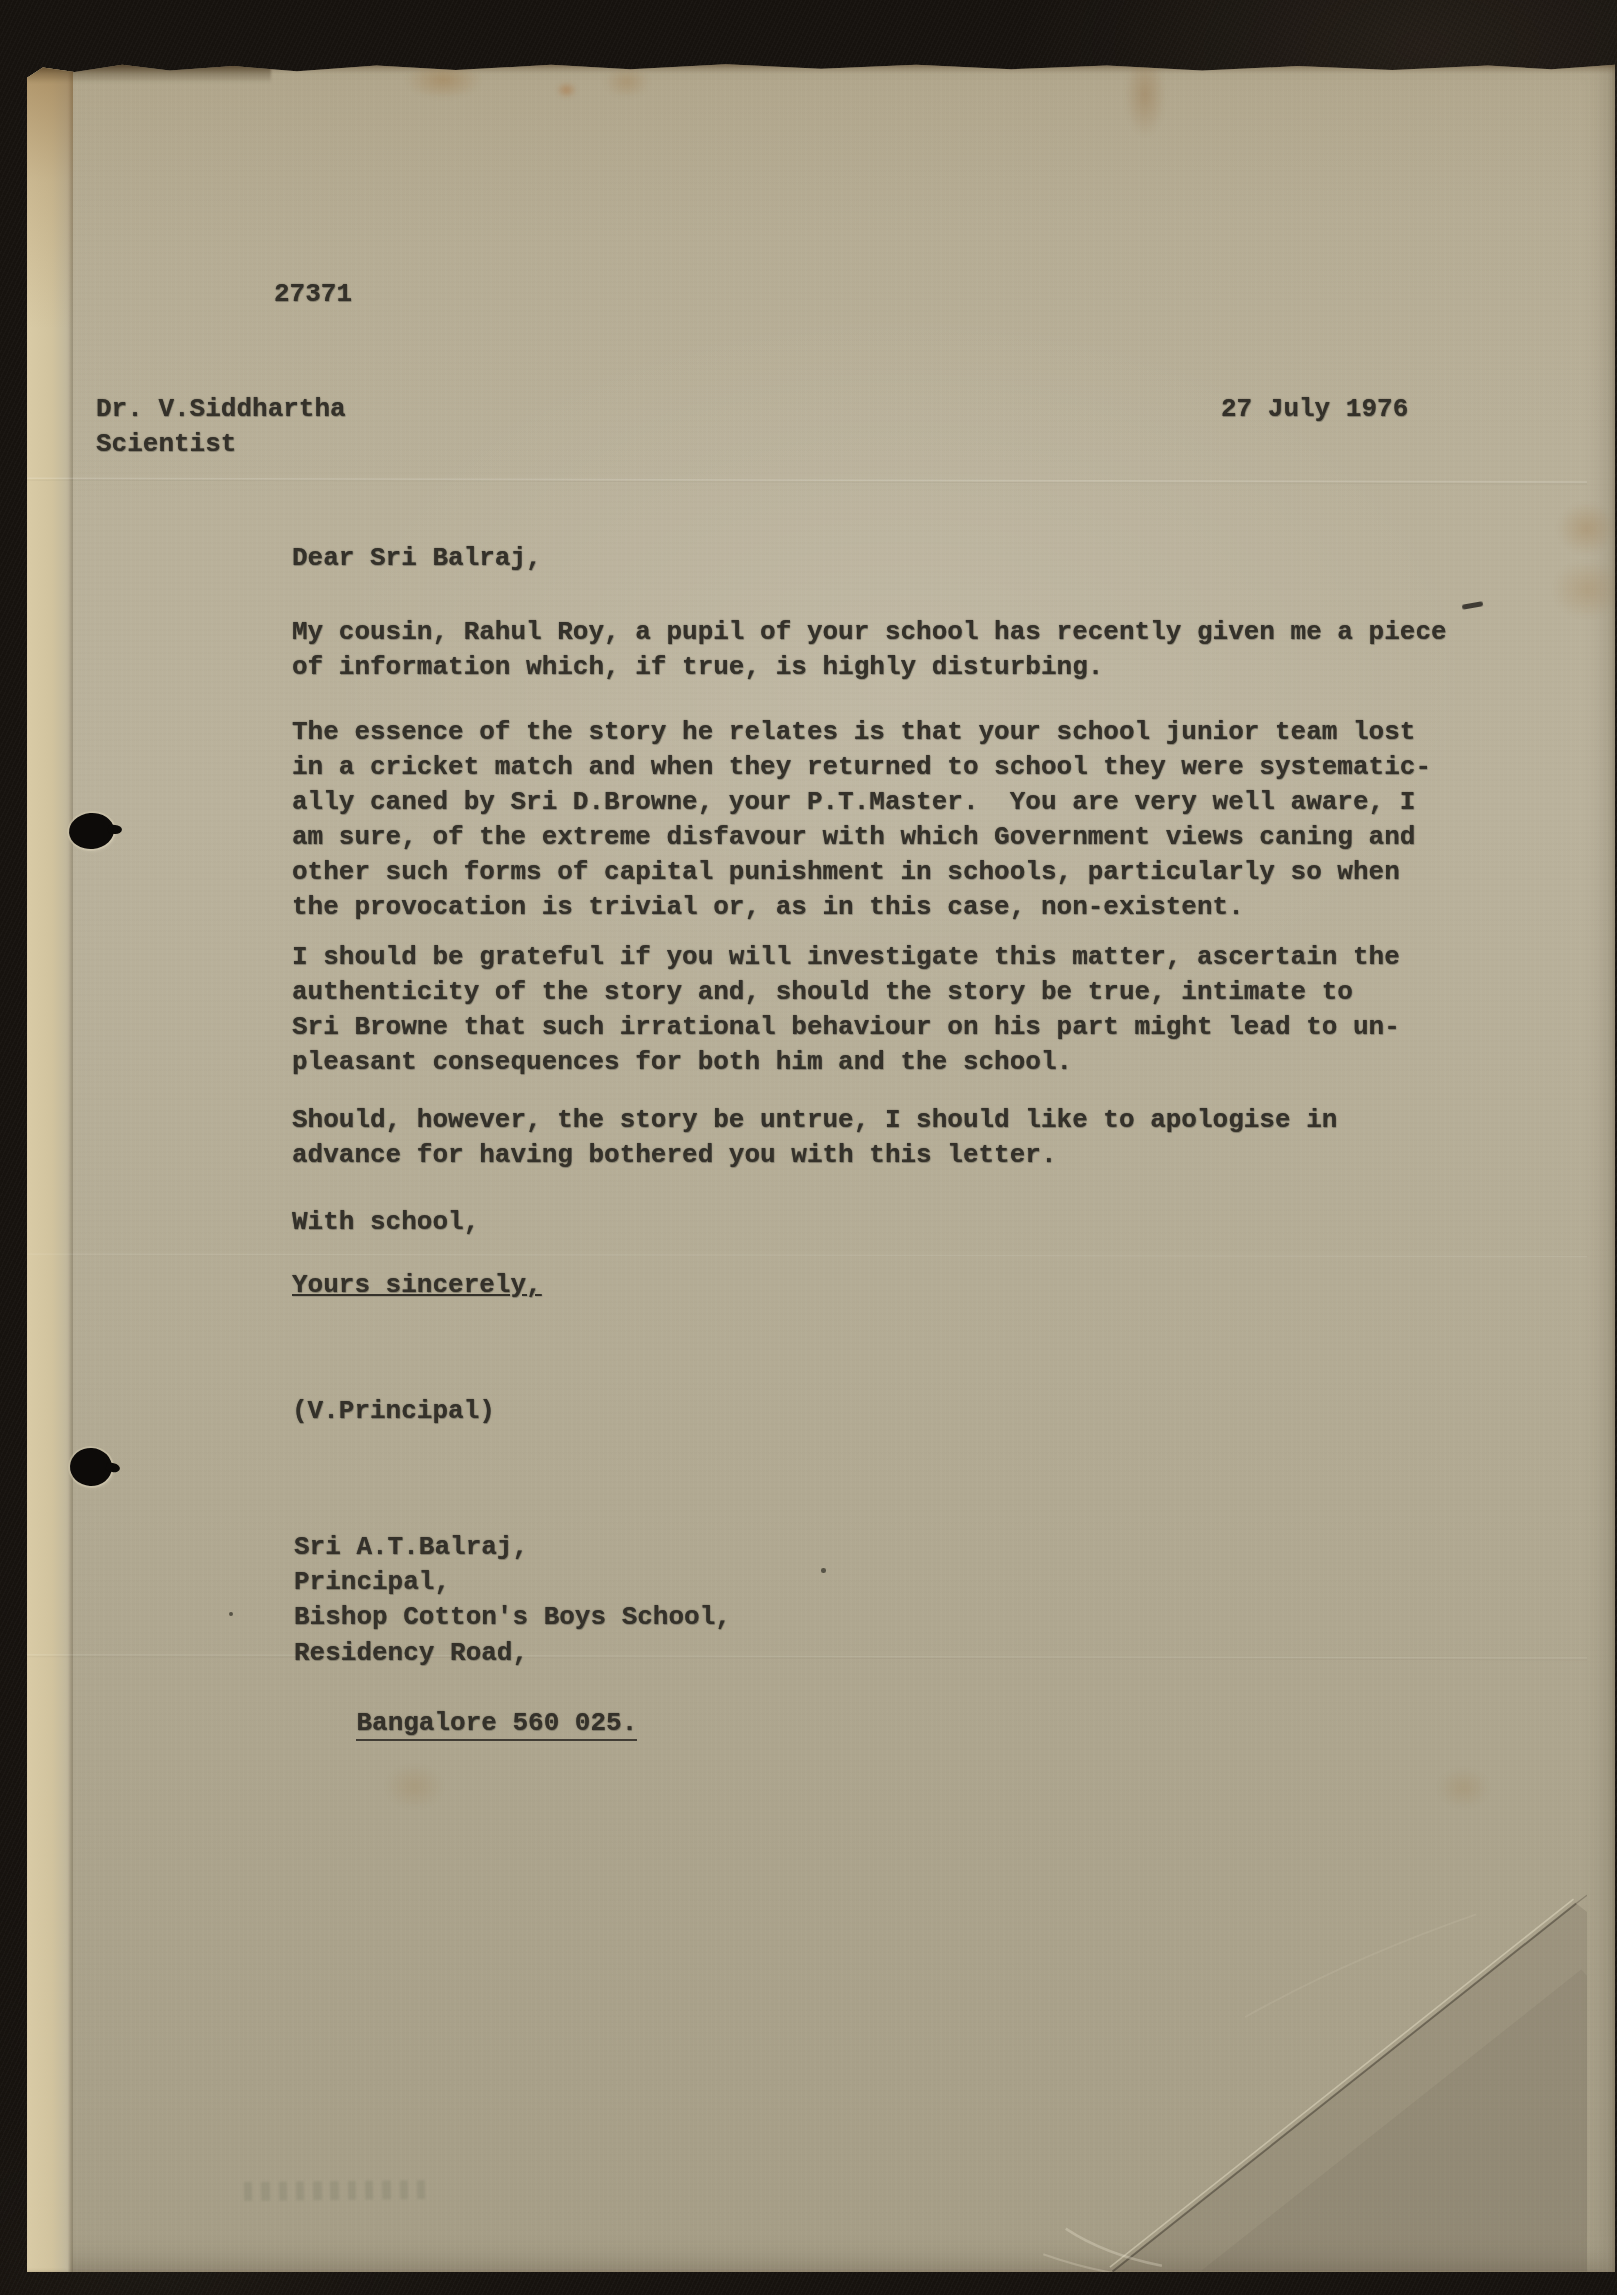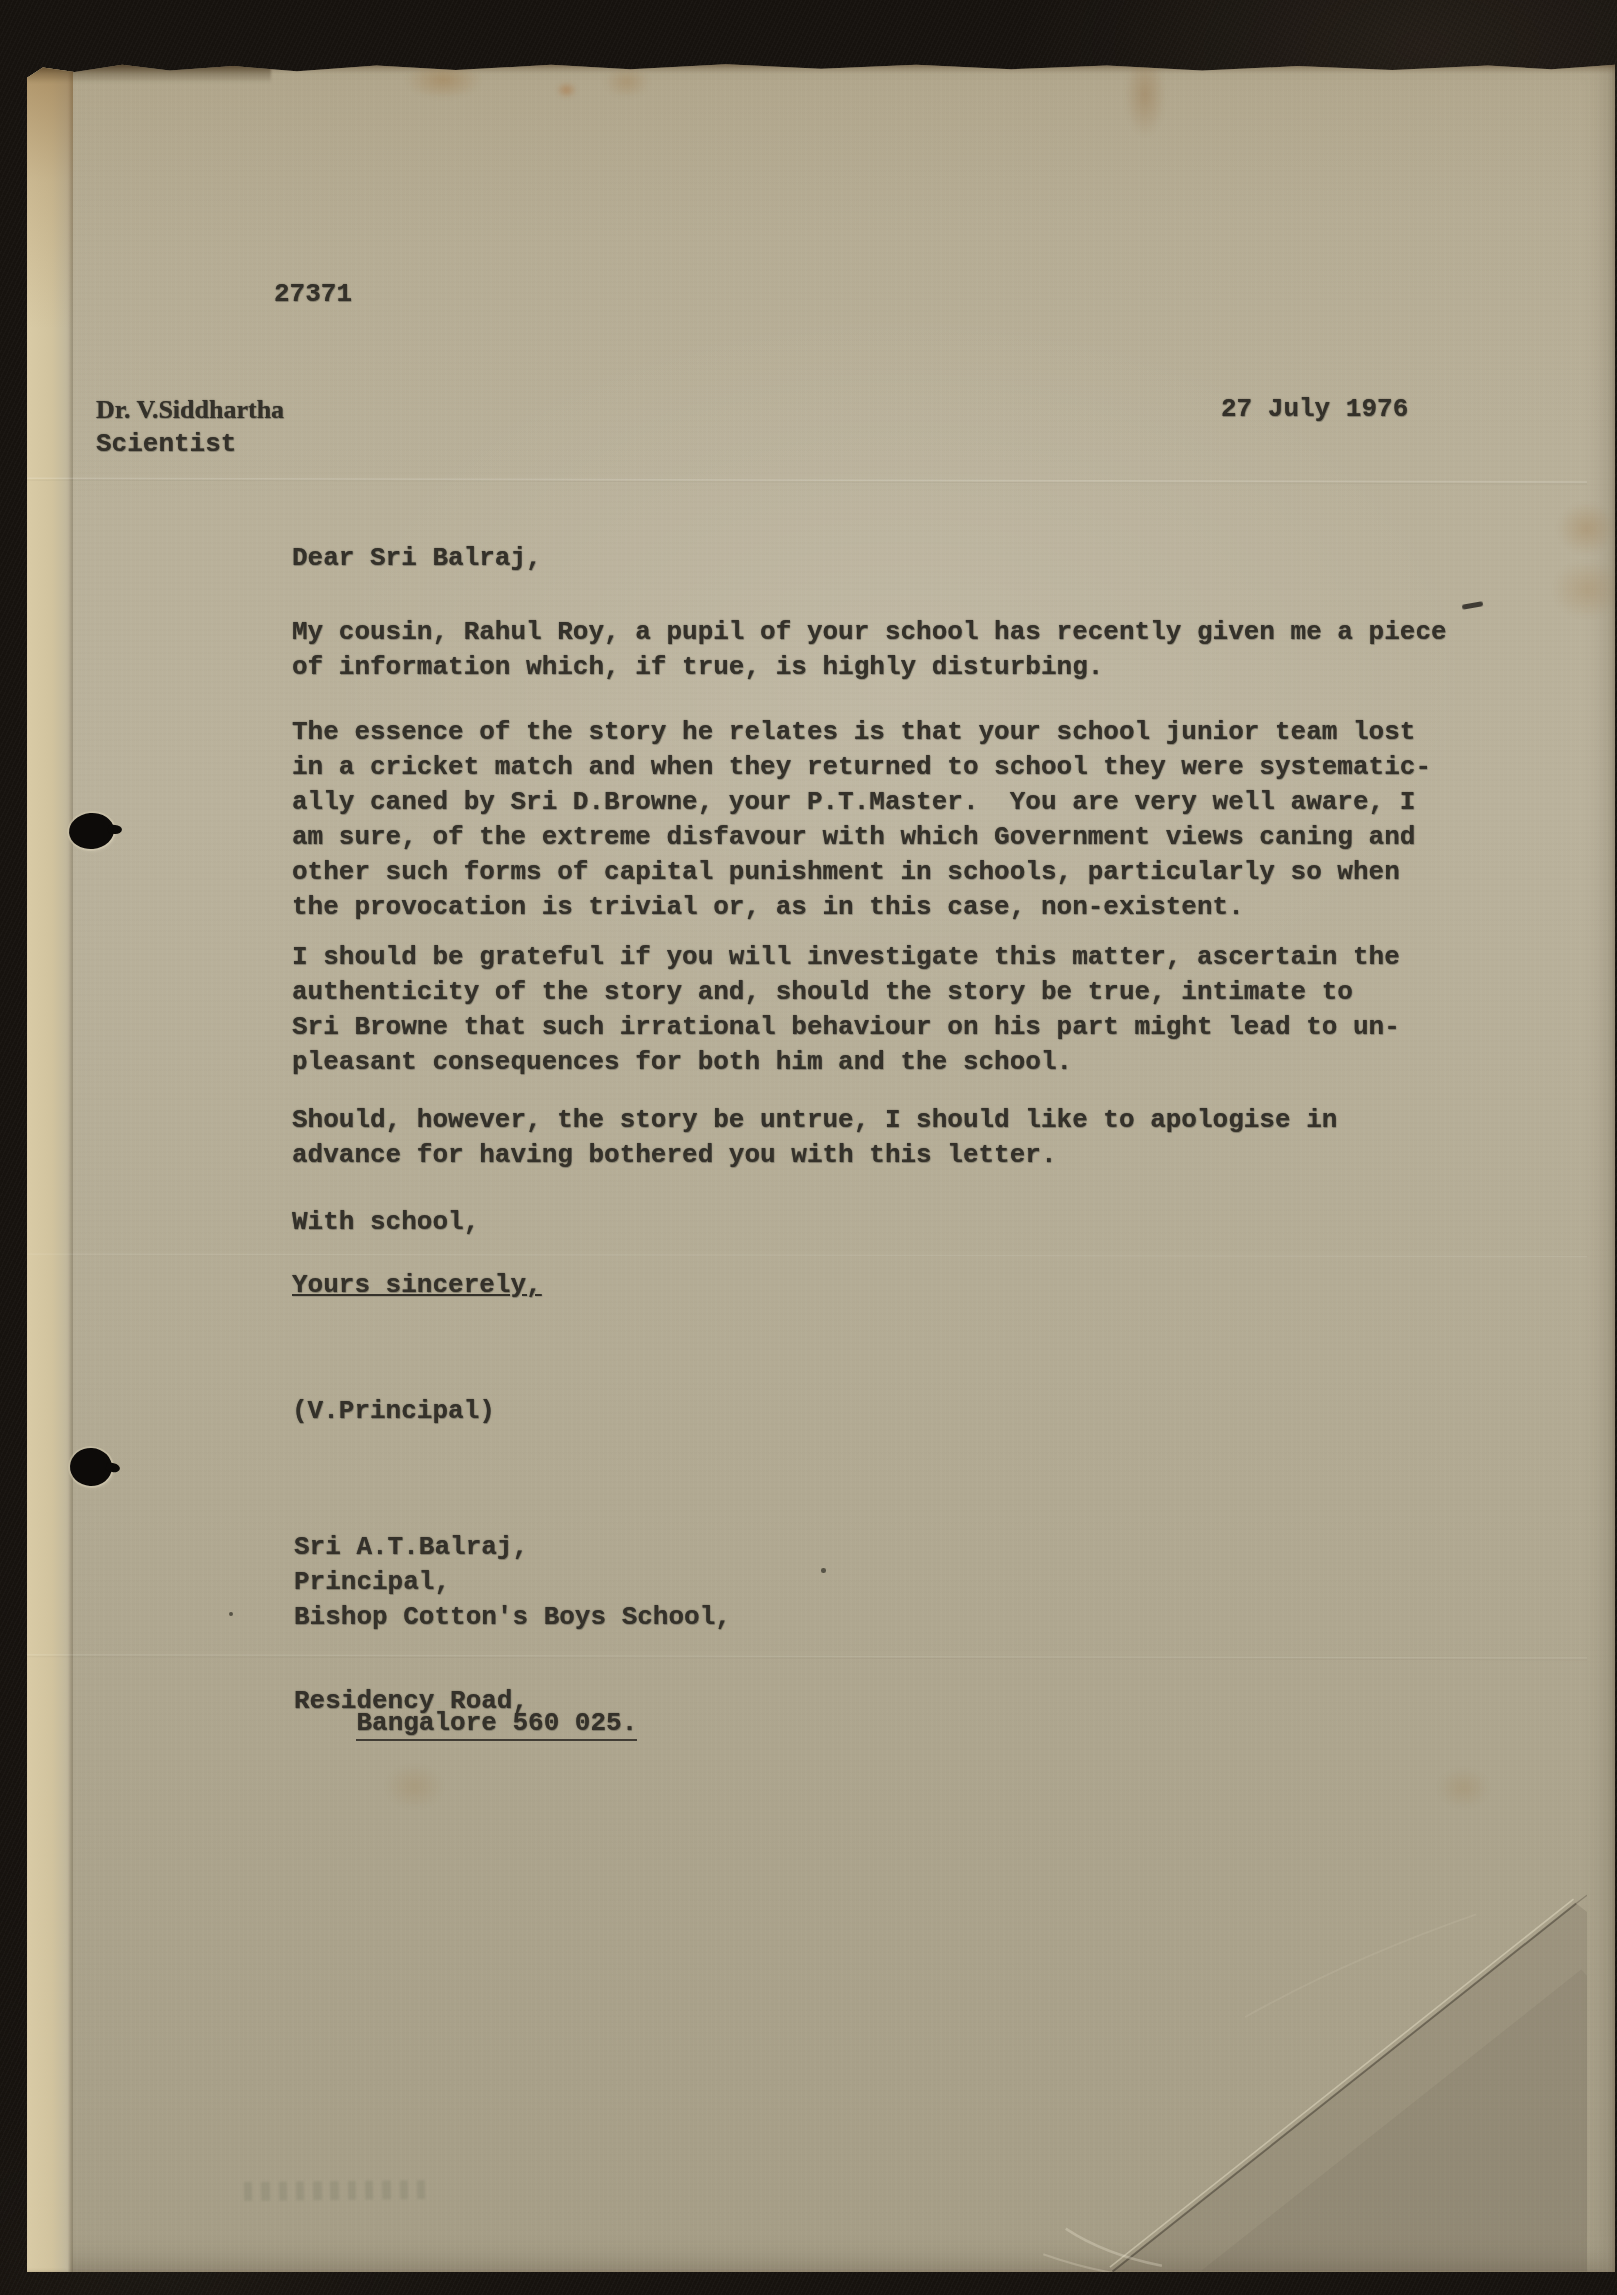--- a/index.html
+++ b/index.html
@@ -123,21 +123,21 @@
     <line x1="1693" y1="3447" x2="2416" y2="2873" stroke="rgba(55,50,40,0.50)" stroke-width="3"></line>
     <line x1="1689" y1="3440" x2="2412" y2="2866" stroke="rgba(240,233,210,0.42)" stroke-width="2.5"></line>
     <line x2="2433" y2="2860" x1="2416" y1="2873" stroke="rgba(55,50,40,0.30)" stroke-width="2"></line>
     <path d="M1620,3380 q60,40 150,58" stroke="rgba(242,236,214,0.30)" stroke-width="4" fill="none"></path>
     <path d="M1585,3420 q70,25 140,34" stroke="rgba(242,236,214,0.24)" stroke-width="3" fill="none"></path>
     <path d="M1900,3050 q160,-90 360,-160" stroke="rgba(242,236,214,0.10)" stroke-width="3" fill="none"></path>
   </svg>
 
   <div class="typed" style="left:247px;top:216px;">27371</div>
 
-  <div class="typed" style="left:69px;top:331px;font-family:Liberation Serif, serif;">Dr. V.Siddhartha</div>
+  <div class="typed" style="left:69px;top:331px;">Dr. V.Siddhartha</div>
   <div class="typed" style="left:69px;top:366px;">Scientist</div>
 
   <div class="typed" style="left:1194px;top:331px;">27 July 1976</div>
 
   <div class="typed" style="left:265px;top:480px;">Dear Sri Balraj,</div>
 
   <div class="typed" style="left:265px;top:554px;">My cousin, Rahul Roy, a pupil of your school has recently given me a piece
 of information which, if true, is highly disturbing.</div>
 
   <div class="typed" style="left:265px;top:654px;">The essence of the story he relates is that your school junior team lost
@@ -157,18 +157,18 @@
 
   <div class="typed" style="left:265px;top:1144px;">With school,</div>
 
   <div class="typed" style="left:265px;top:1207px;text-decoration:underline;">Yours sincerely,</div>
 
   <div class="typed" style="left:265px;top:1333px;">(V.Principal)</div>
 
   <div class="typed" style="left:267px;top:1469px;">Sri A.T.Balraj,</div>
   <div class="typed" style="left:267px;top:1504px;">Principal,</div>
   <div class="typed" style="left:267px;top:1539px;font-family:Liberation Mono, monospace;">Bishop Cotton's Boys School,</div>
-  <div class="typed" style="left:267px;top:1575px;margin-top:48px;">Residency Road,</div>
+  <div class="typed" style="left:267px;top:1575px;">Residency Road,</div>
   <div class="typed" style="left:267px;top:1610px;">
     <span class="underlined-line">Bangalore 560 025.</span>
   </div>
 </div>
 
 
 </body></html>

